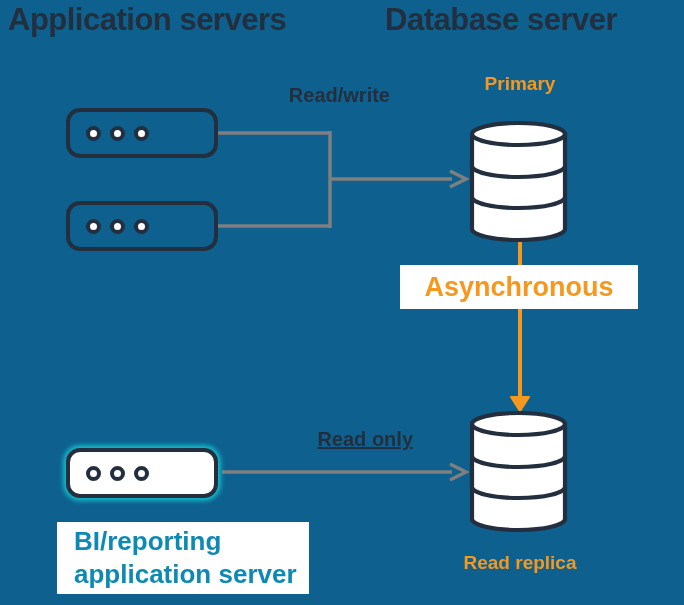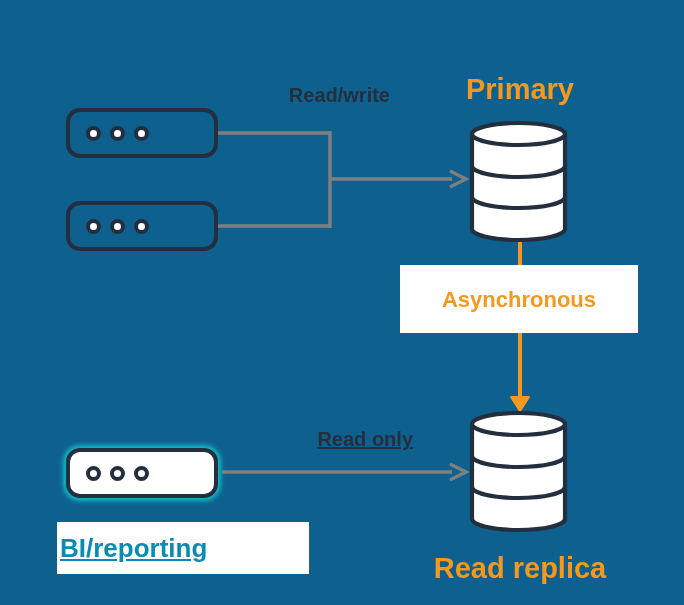--- a/index.html
+++ b/index.html
@@ -76,69 +76,70 @@
     position: absolute;
     font-size: 20px;
     font-weight: 700;
     color: var(--ink);
     text-align: right;
     z-index: 2;
     white-space: nowrap;
   }
   .node-label {
     position: absolute;
-    font-size: 29px;
+    font-size: 19px;
     font-weight: 700;
     color: var(--orange);
     text-align: center;
     z-index: 2;
     white-space: nowrap;
   }
   .async-box {
     position: absolute;
     left: 400px;
     top: 265px;
     width: 238px;
-    height: 68px;
+    height: 44px;
     background: var(--white);
     z-index: 3;
     display: flex;
     flex-direction: column;
     justify-content: center;
     align-items: center;
     text-align: center;
-    font-size: 22px;
+    font-size: 27px;
     font-weight: 700;
     color: var(--orange);
     line-height: 29px;
   }
   .bi-label-box {
     position: absolute;
     left: 57px;
     top: 522px;
     width: 252px;
-    height: 52px;
+    height: 72px;
     background: var(--white);
     z-index: 3;
     display: flex;
     flex-direction: column;
     justify-content: center;
-    padding-left: 3px;
+    padding-left: 17px;
     font-size: 26px;
     font-weight: 700;
     color: var(--teal);
     line-height: 33px;
-    text-decoration: underline;
   }
 </style>
 </head>
 <body>
 
 <div class="canvas">
 
+  <div class="hdr hdr-left">Application servers</div>
+  <div class="hdr hdr-right">Database server</div>
 
   <svg class="connector-layer" width="684" height="605" viewBox="0 0 684 605">
 
     <path class="gray-line" d="M218,133 H330"></path>
     <path class="gray-line" d="M218,226 H330"></path>
     <path class="gray-line" d="M330,131 V228"></path>
     <path class="gray-line" d="M330,179 H452"></path>
     <path class="gray-line" d="M450,171 L466,179 L450,187"></path>
 
     <path class="gray-line" d="M222,472 H452"></path>
@@ -185,15 +186,16 @@
 
   <div class="node-label" style="left:445px; top:73px; width:150px;">Primary</div>
   <div class="node-label" style="left:420px; top:552px; width:200px;">Read replica</div>
 
   <div class="async-box">
     <span>Asynchronous</span>
   </div>
 
   <div class="bi-label-box">
     <span>BI/reporting</span>
+    <span>application server</span>
   </div>
 
 </div>
 
 </body></html>

